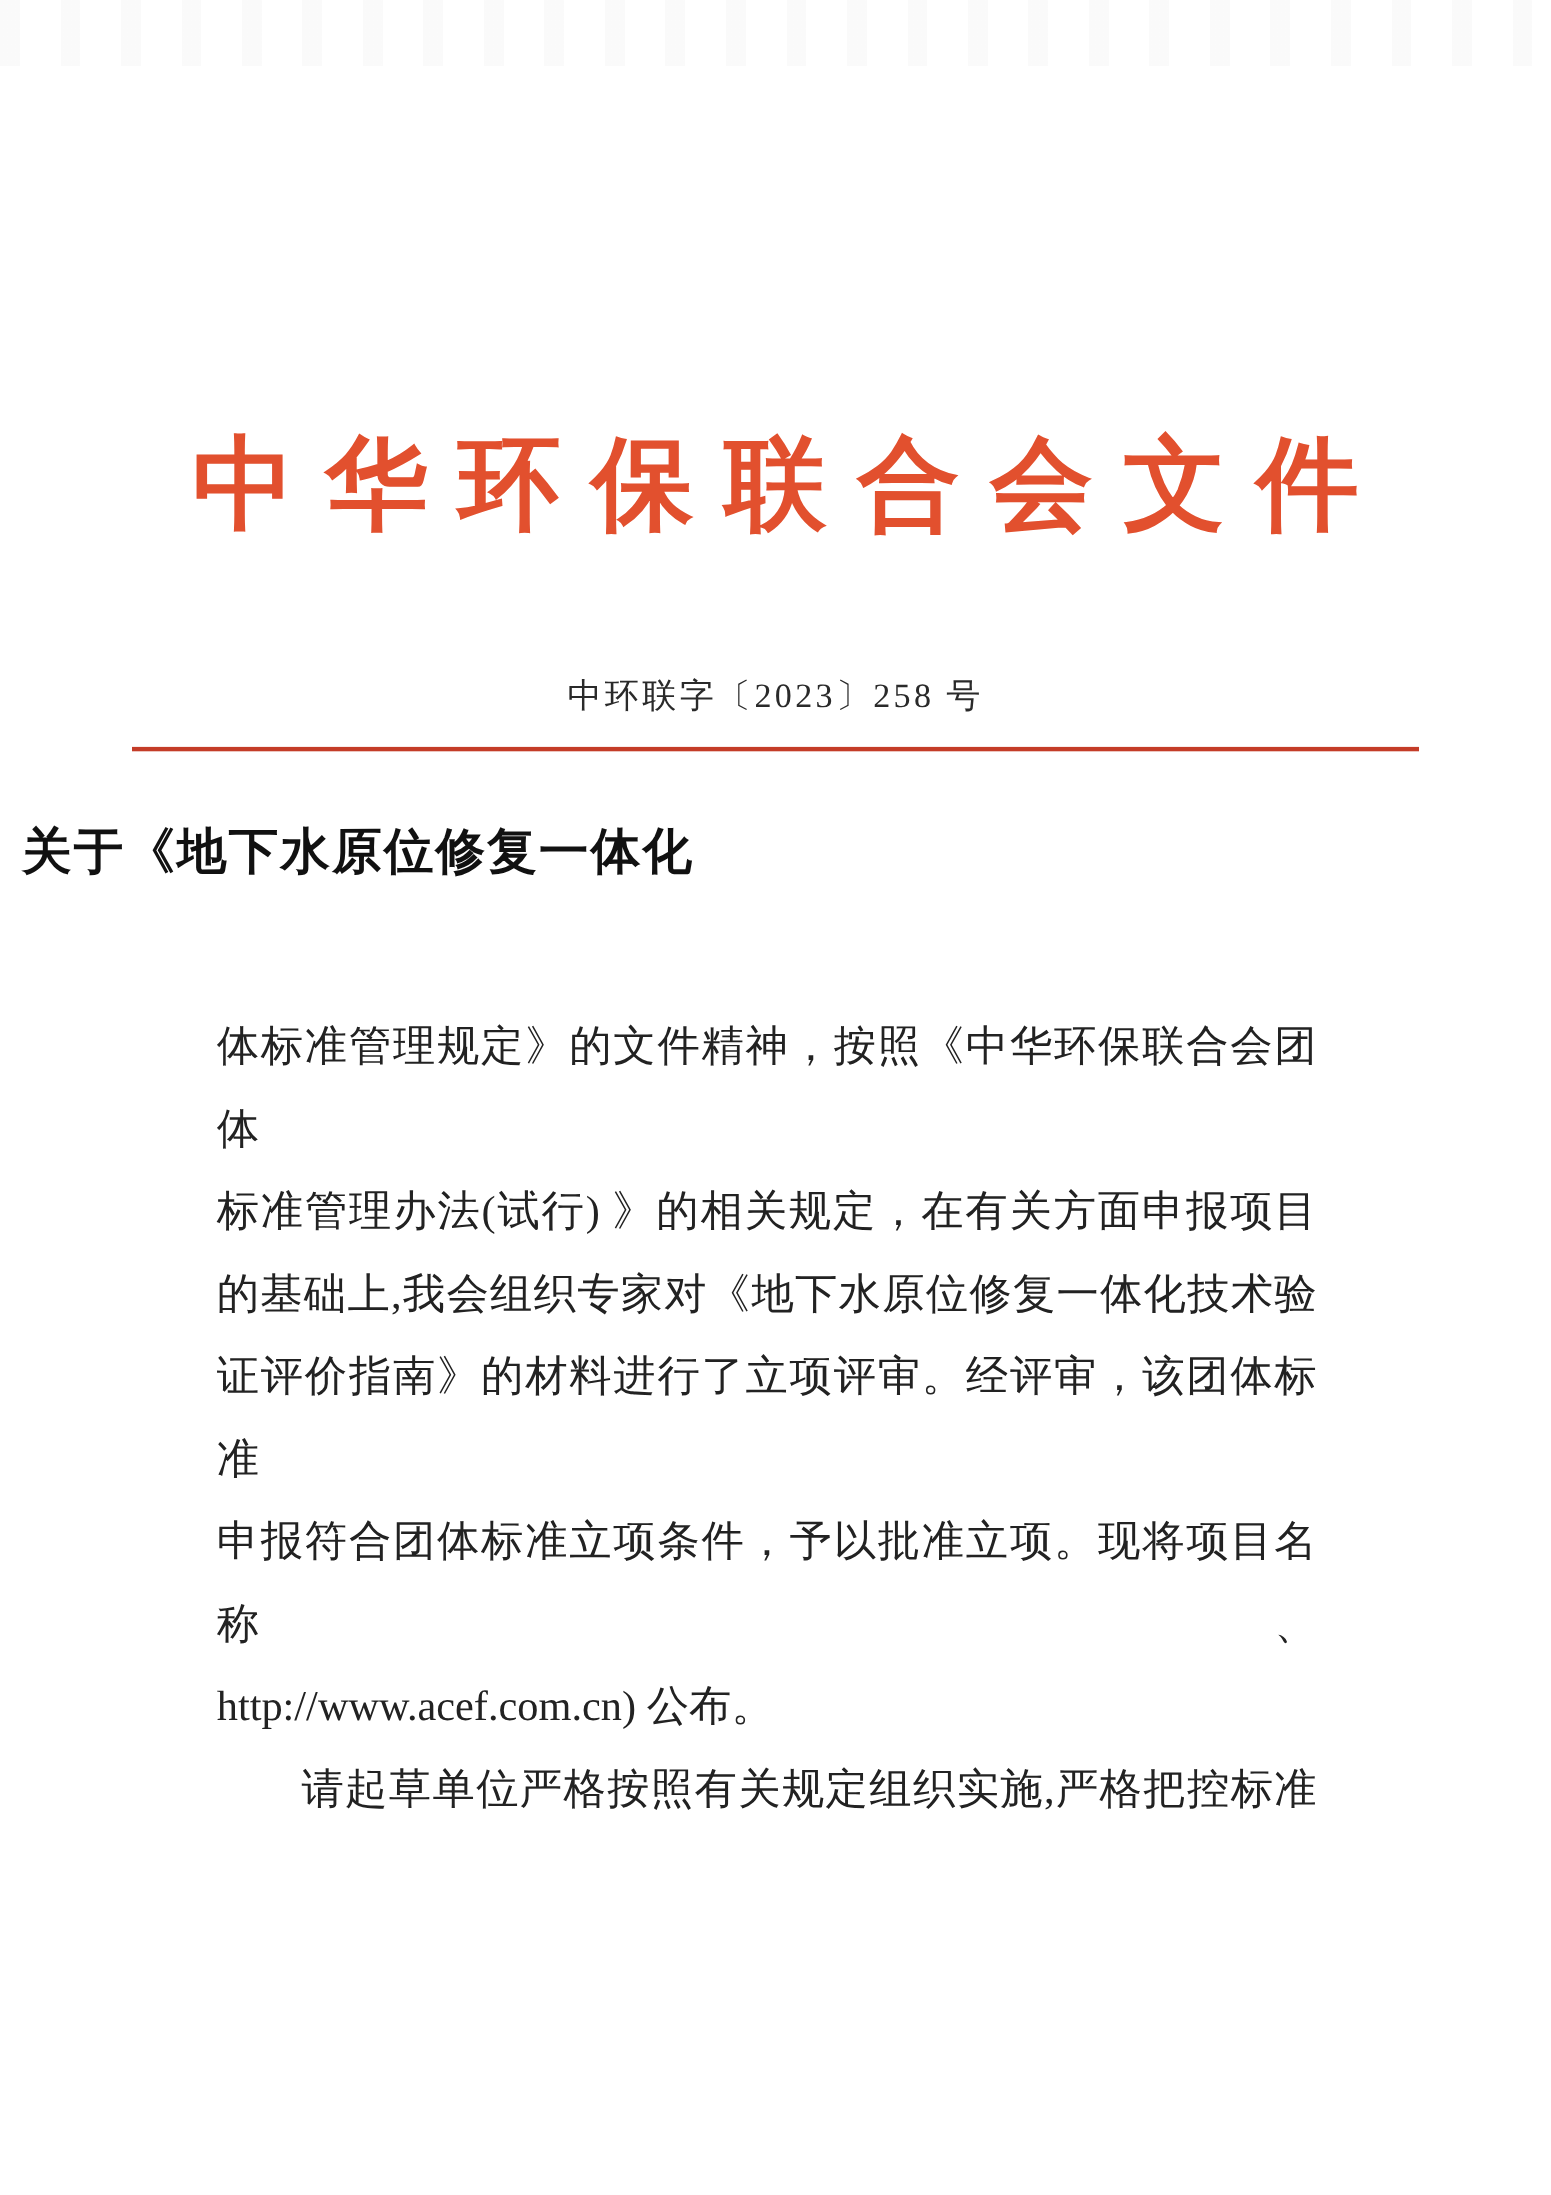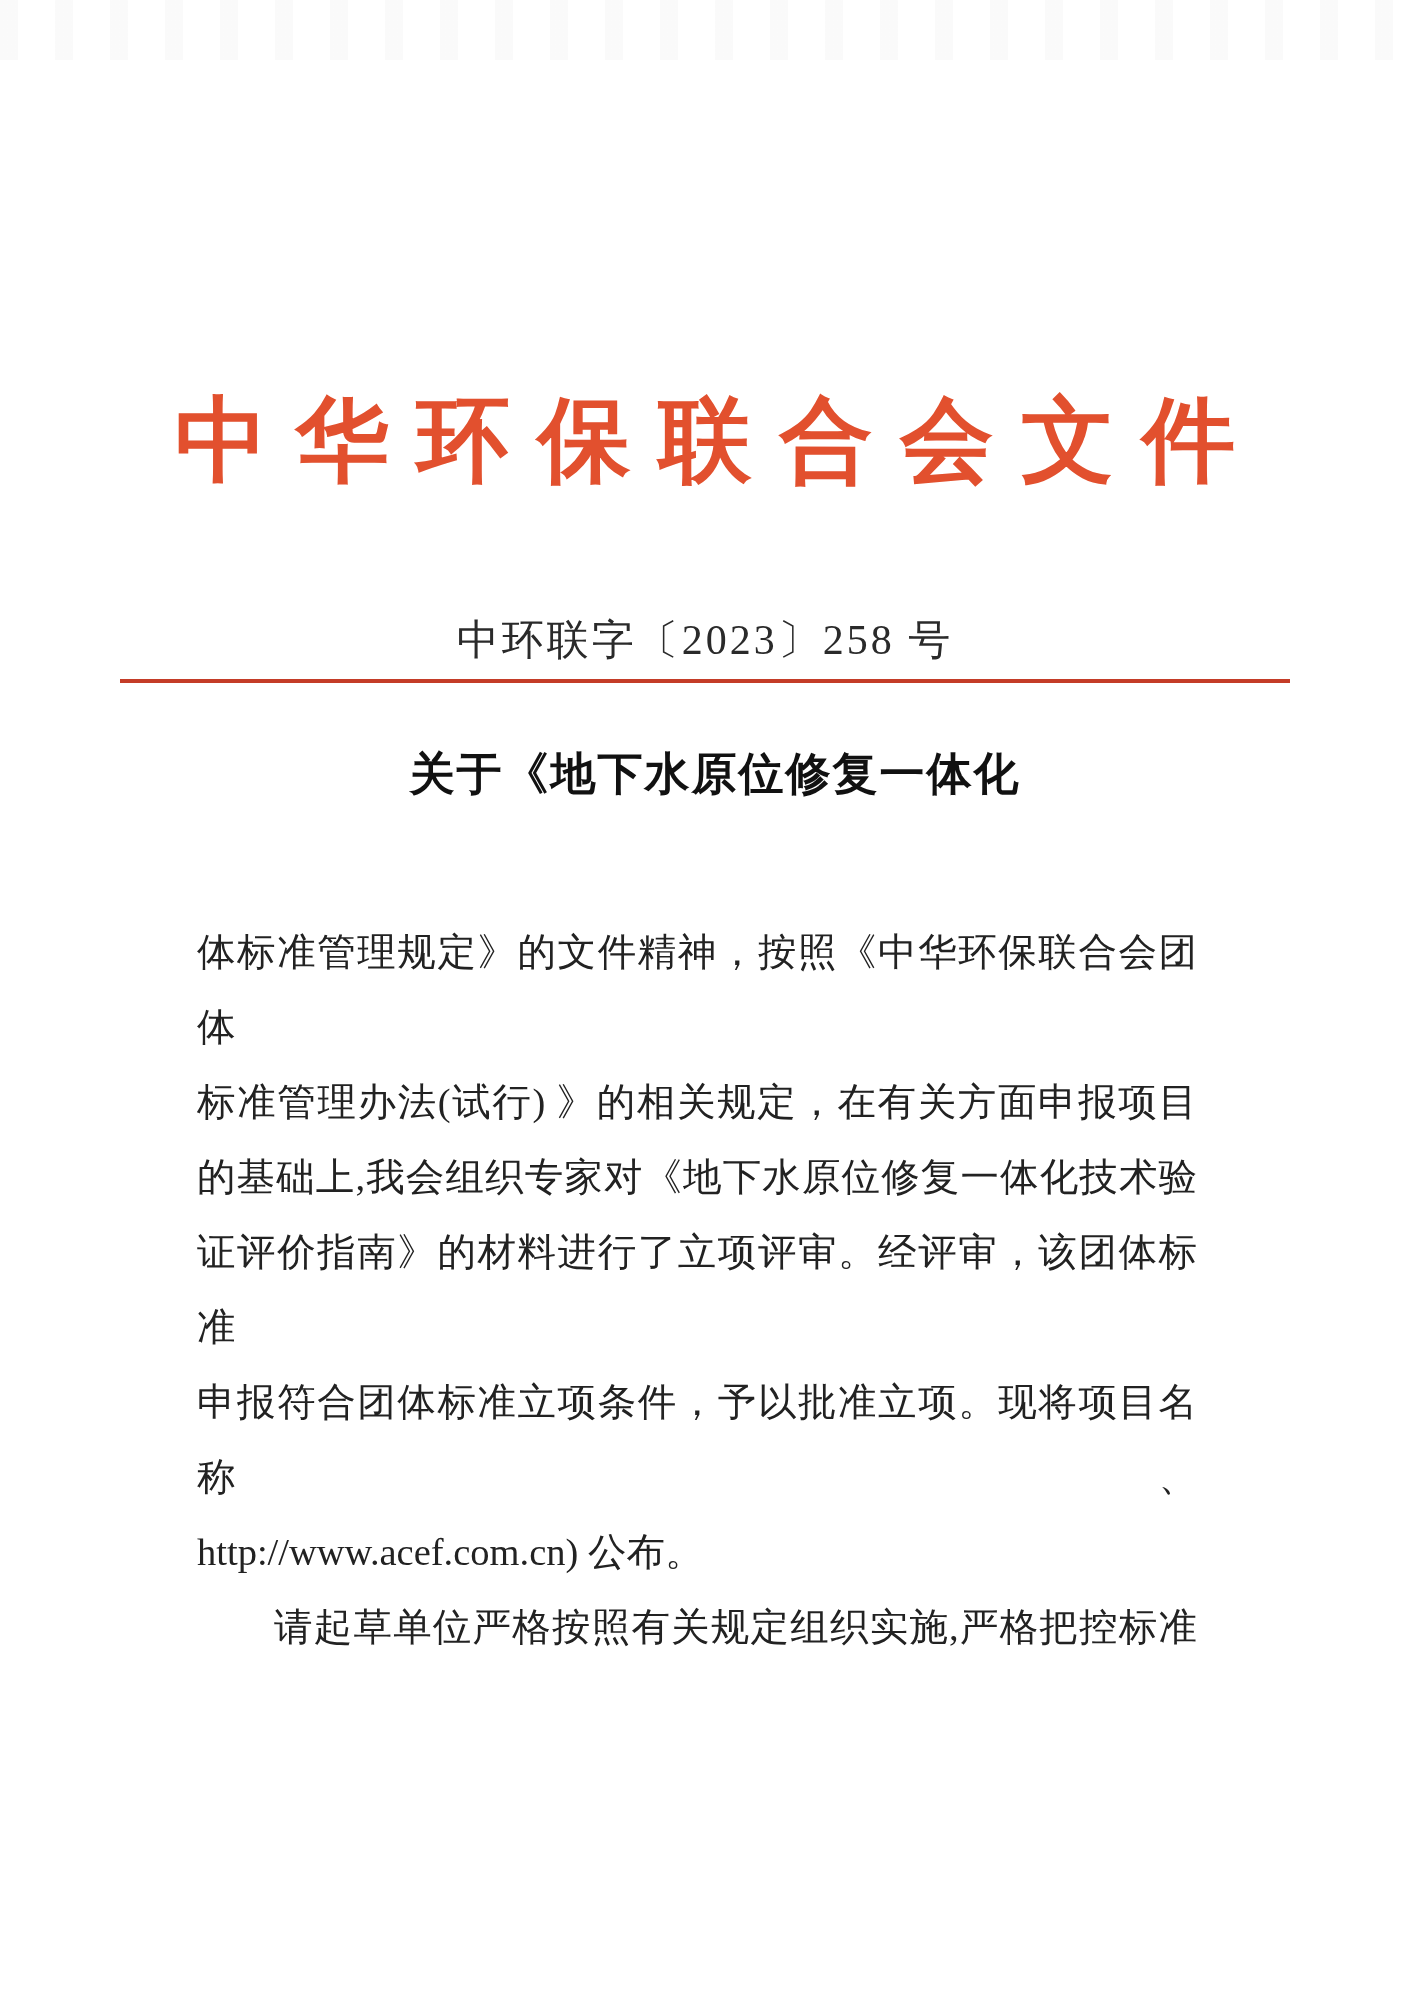--- a/index.html
+++ b/index.html
@@ -34,38 +34,37 @@
     color: #e2502e;
     letter-spacing: 0.30em;
     text-indent: 0.30em;
     white-space: nowrap;
   }
   .doc-number {
     position: absolute;
     top: 612px;
     left: 0; right: 0;
     text-align: center;
-    font-size: 42px;
+    font-size: 31px;
     letter-spacing: 3px;
     color: #2a2a2a;
     white-space: nowrap;
   }
   .red-rule {
     position: absolute;
     top: 679px;
     left: 120px;
     width: 1170px;
     height: 4px;
     background: #c43c28;
   }
   .doc-title {
     position: absolute;
     top: 740px;
     left: 0; right: 0;
-    text-align: center;
     font-size: 45px;
     line-height: 68px;
     font-weight: bold;
     letter-spacing: 2px;
     color: #111;
     margin-left: 20px;
   }
   .content {
     position: absolute;
     top: 915px;

